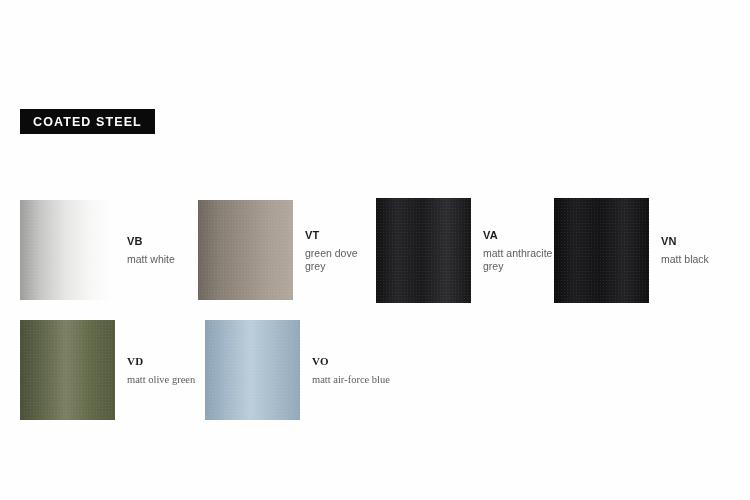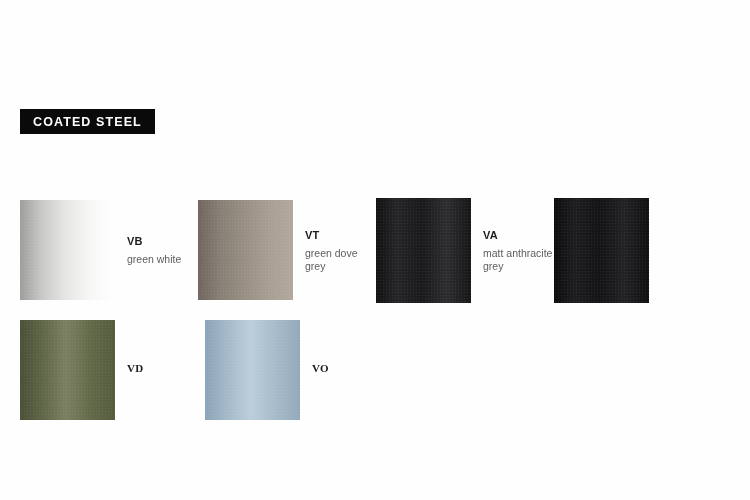--- a/index.html
+++ b/index.html
@@ -118,21 +118,21 @@
 
   <div class="grid">
     <div class="row row-1">
         <div class="cell">
           <div class="chip">
             <div class="sheen" style="background: linear-gradient(to right, rgb(157, 157, 155) 0%, rgb(199, 199, 197) 22%, rgb(230, 230, 228) 48%, rgb(247, 247, 246) 74%, rgb(255, 255, 255) 100%);"></div>
             <div class="grain"></div>
           </div>
           <div class="meta">
             <div class="code">VB</div>
-            <div class="desc">green white</div>
+            <div class="desc">matt white</div>
           </div>
         </div>
         <div class="cell">
           <div class="chip">
             <div class="sheen" style="background: linear-gradient(to right, rgb(111, 103, 95) 0%, rgb(135, 126, 116) 22%, rgb(152, 142, 131) 48%, rgb(168, 158, 147) 74%, rgb(178, 168, 157) 100%);"></div>
             <div class="grain"></div>
           </div>
           <div class="meta">
             <div class="code">VT</div>
             <div class="desc">green dove grey</div>
@@ -146,38 +146,44 @@
           <div class="meta">
             <div class="code">VA</div>
             <div class="desc">matt anthracite grey</div>
           </div>
         </div>
         <div class="cell">
           <div class="chip tall">
             <div class="sheen" style="background: linear-gradient(to right, rgb(13, 13, 15) 0%, rgb(30, 30, 32) 22%, rgb(20, 20, 22) 48%, rgb(35, 35, 38) 74%, rgb(16, 16, 18) 100%);"></div>
             <div class="grain"></div>
           </div>
+          <div class="meta">
+            <div class="code">VN</div>
+            <div class="desc">matt black</div>
+          </div>
         </div>
       </div>
     <div class="row row-2">
         <div class="cell">
           <div class="chip">
             <div class="sheen" style="background: linear-gradient(to right, rgb(75, 81, 56) 0%, rgb(94, 100, 70) 22%, rgb(123, 128, 98) 48%, rgb(99, 106, 74) 74%, rgb(85, 91, 62) 100%);"></div>
             <div class="grain"></div>
           </div>
           <div class="meta">
             <div class="code">VD</div>
+            <div class="desc">matt olive green</div>
           </div>
         </div>
         <div class="cell">
           <div class="chip">
             <div class="sheen" style="background: linear-gradient(to right, rgb(140, 164, 182) 0%, rgb(163, 184, 200) 22%, rgb(188, 206, 219) 48%, rgb(167, 187, 202) 74%, rgb(147, 169, 187) 100%);"></div>
             <div class="grain"></div>
           </div>
           <div class="meta">
             <div class="code">VO</div>
+            <div class="desc">matt air-force blue</div>
           </div>
         </div>
         <div class="cell empty"></div>
       </div>
   </div>
 
 </div>
 
 </body></html>

